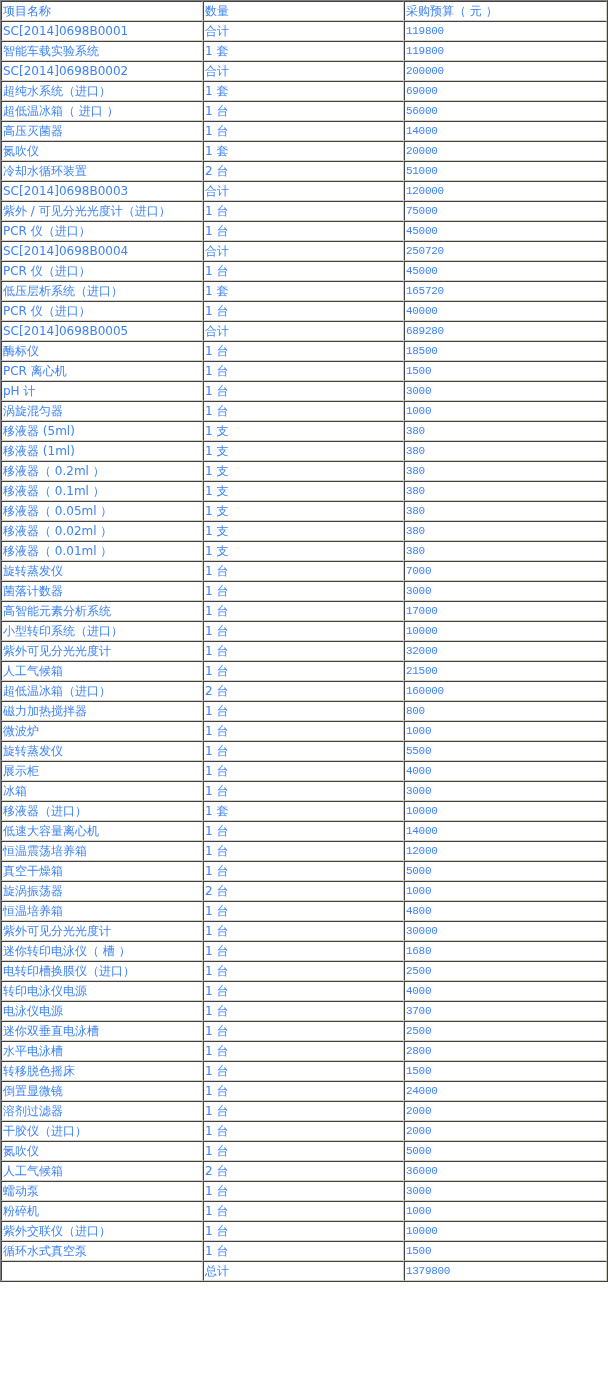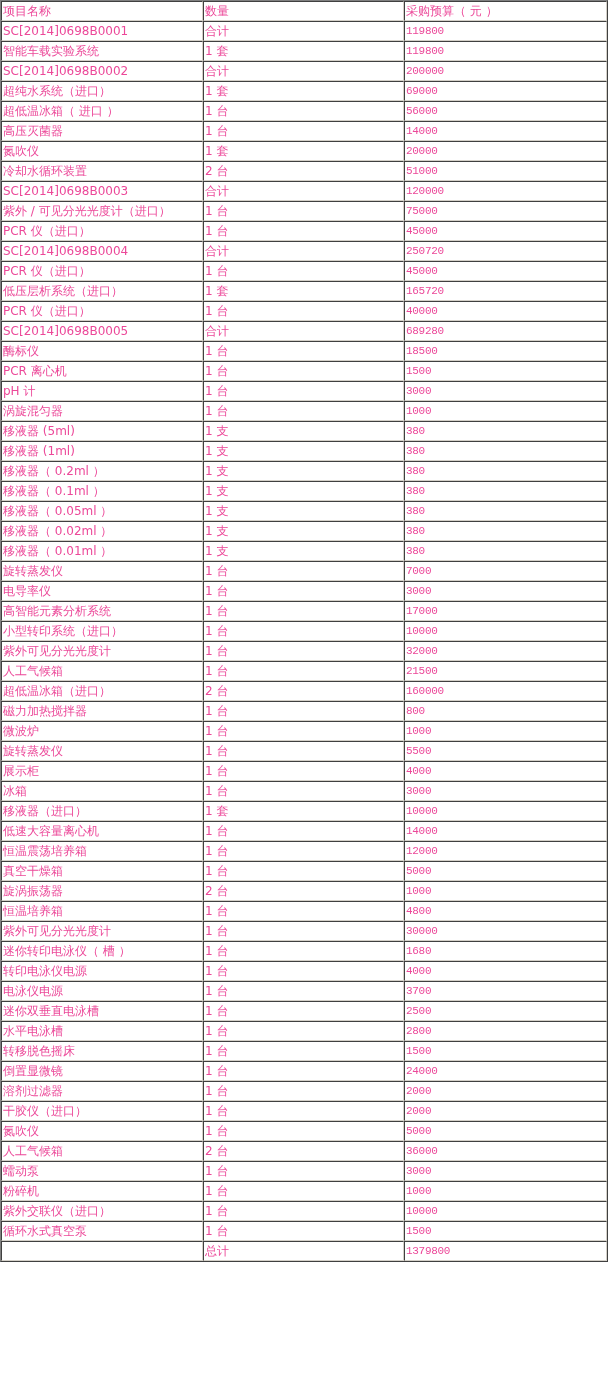--- a/index.html
+++ b/index.html
@@ -7,21 +7,21 @@
   table.budget {
     border-collapse: separate;
     border-spacing: 0;
     width: 608px;
     border-top: 1px solid #808080;
     border-left: 1px solid #808080;
     border-right: 1px solid #404040;
     border-bottom: 1px solid #404040;
     font-family: "DejaVu Sans", "Liberation Sans", sans-serif;
     font-size: 12px;
-    color: #ec4899;
+    color: #3b82f6;
     table-layout: fixed;
   }
   table.budget td {
     height: 18px;
     padding: 0 0 0 1px;
     border-top: 1px solid #404040;
     border-left: 1px solid #404040;
     border-right: 1px solid #d4d0c8;
     border-bottom: 1px solid #d4d0c8;
     white-space: nowrap;
@@ -185,21 +185,21 @@
         <td>移液器（ 0.01ml ）</td>
         <td>1 支</td>
         <td class="num">380</td>
       </tr>
       <tr>
         <td>旋转蒸发仪</td>
         <td>1 台</td>
         <td class="num">7000</td>
       </tr>
       <tr>
-        <td>电导率仪</td>
+        <td>菌落计数器</td>
         <td>1 台</td>
         <td class="num">3000</td>
       </tr>
       <tr>
         <td>高智能元素分析系统</td>
         <td>1 台</td>
         <td class="num">17000</td>
       </tr>
       <tr>
         <td>小型转印系统（进口）</td>
@@ -278,20 +278,25 @@
       </tr>
       <tr>
         <td>紫外可见分光光度计</td>
         <td>1 台</td>
         <td class="num">30000</td>
       </tr>
       <tr>
         <td>迷你转印电泳仪（ 槽 ）</td>
         <td>1 台</td>
         <td class="num">1680</td>
+      </tr>
+      <tr>
+        <td>电转印槽换膜仪（进口）</td>
+        <td>1 台</td>
+        <td class="num">2500</td>
       </tr>
       <tr>
         <td>转印电泳仪电源</td>
         <td>1 台</td>
         <td class="num">4000</td>
       </tr>
       <tr>
         <td>电泳仪电源</td>
         <td>1 台</td>
         <td class="num">3700</td>

